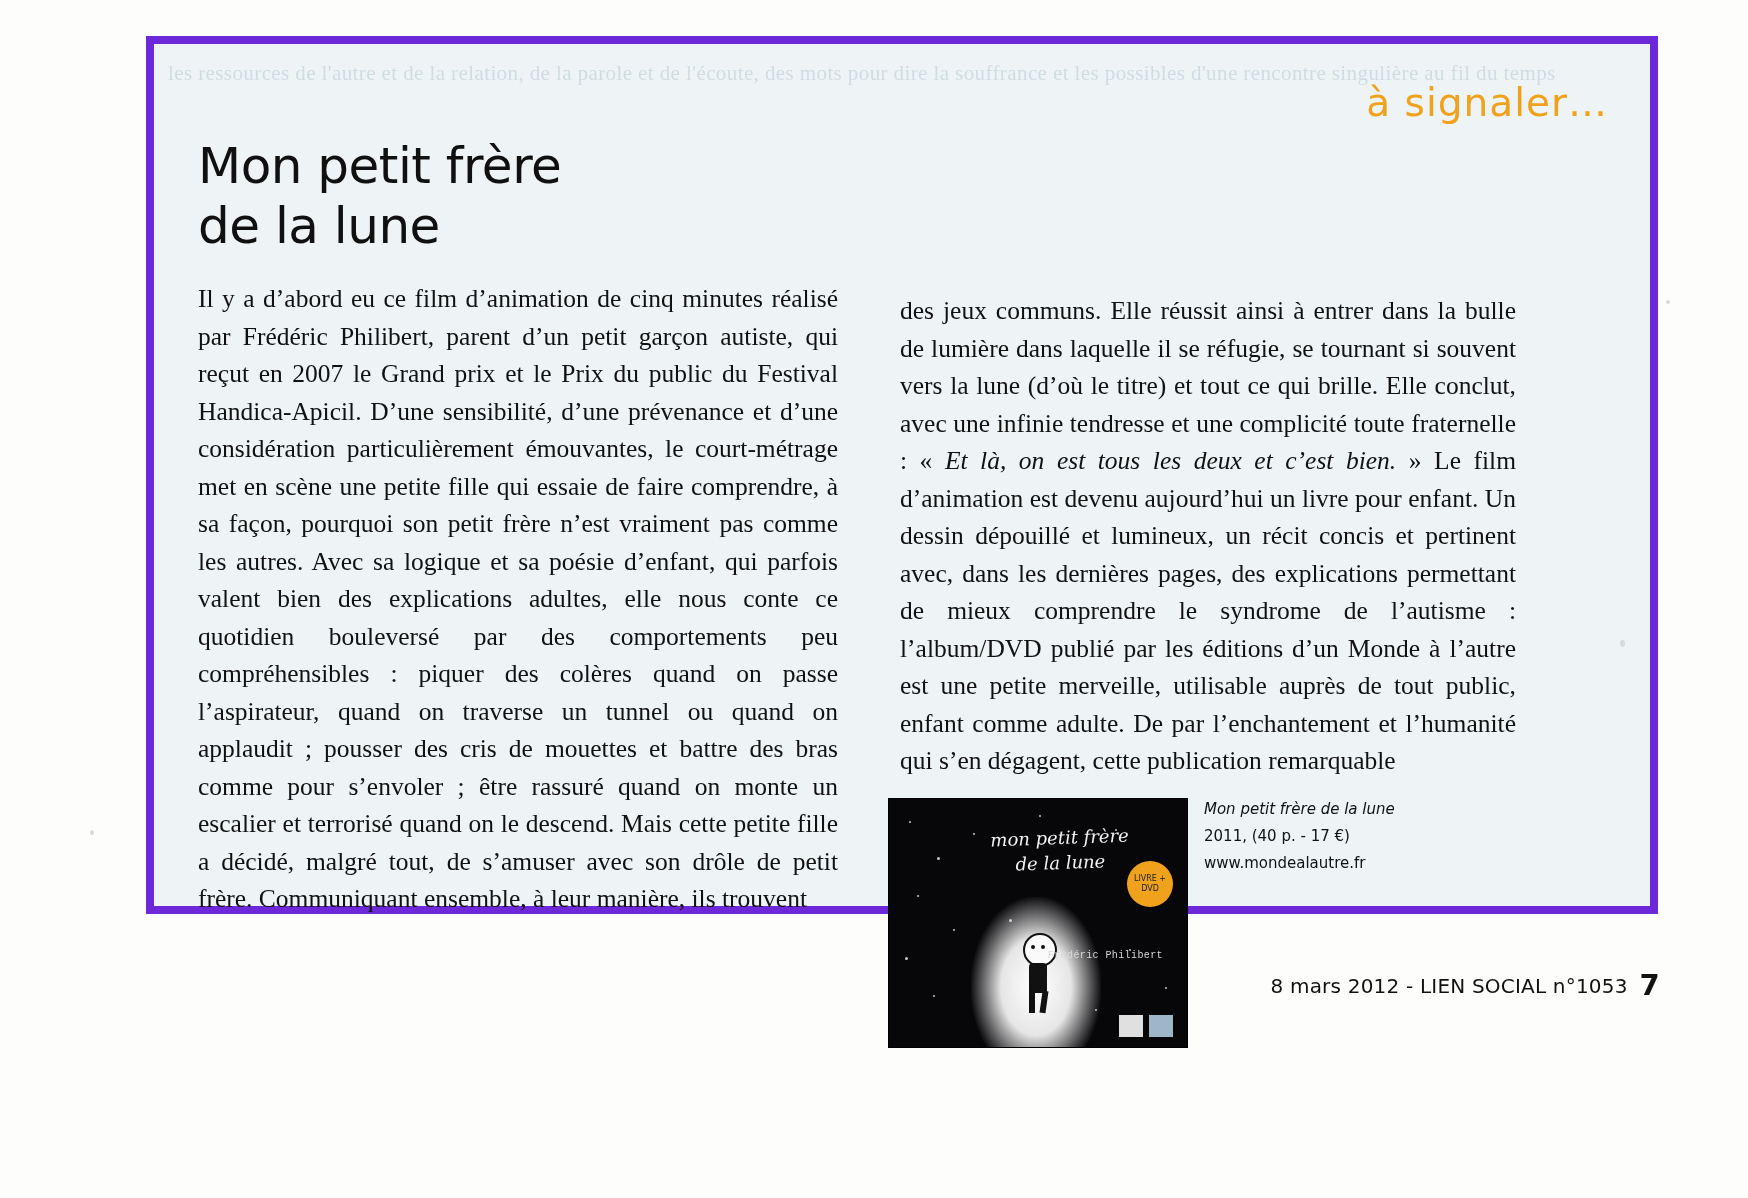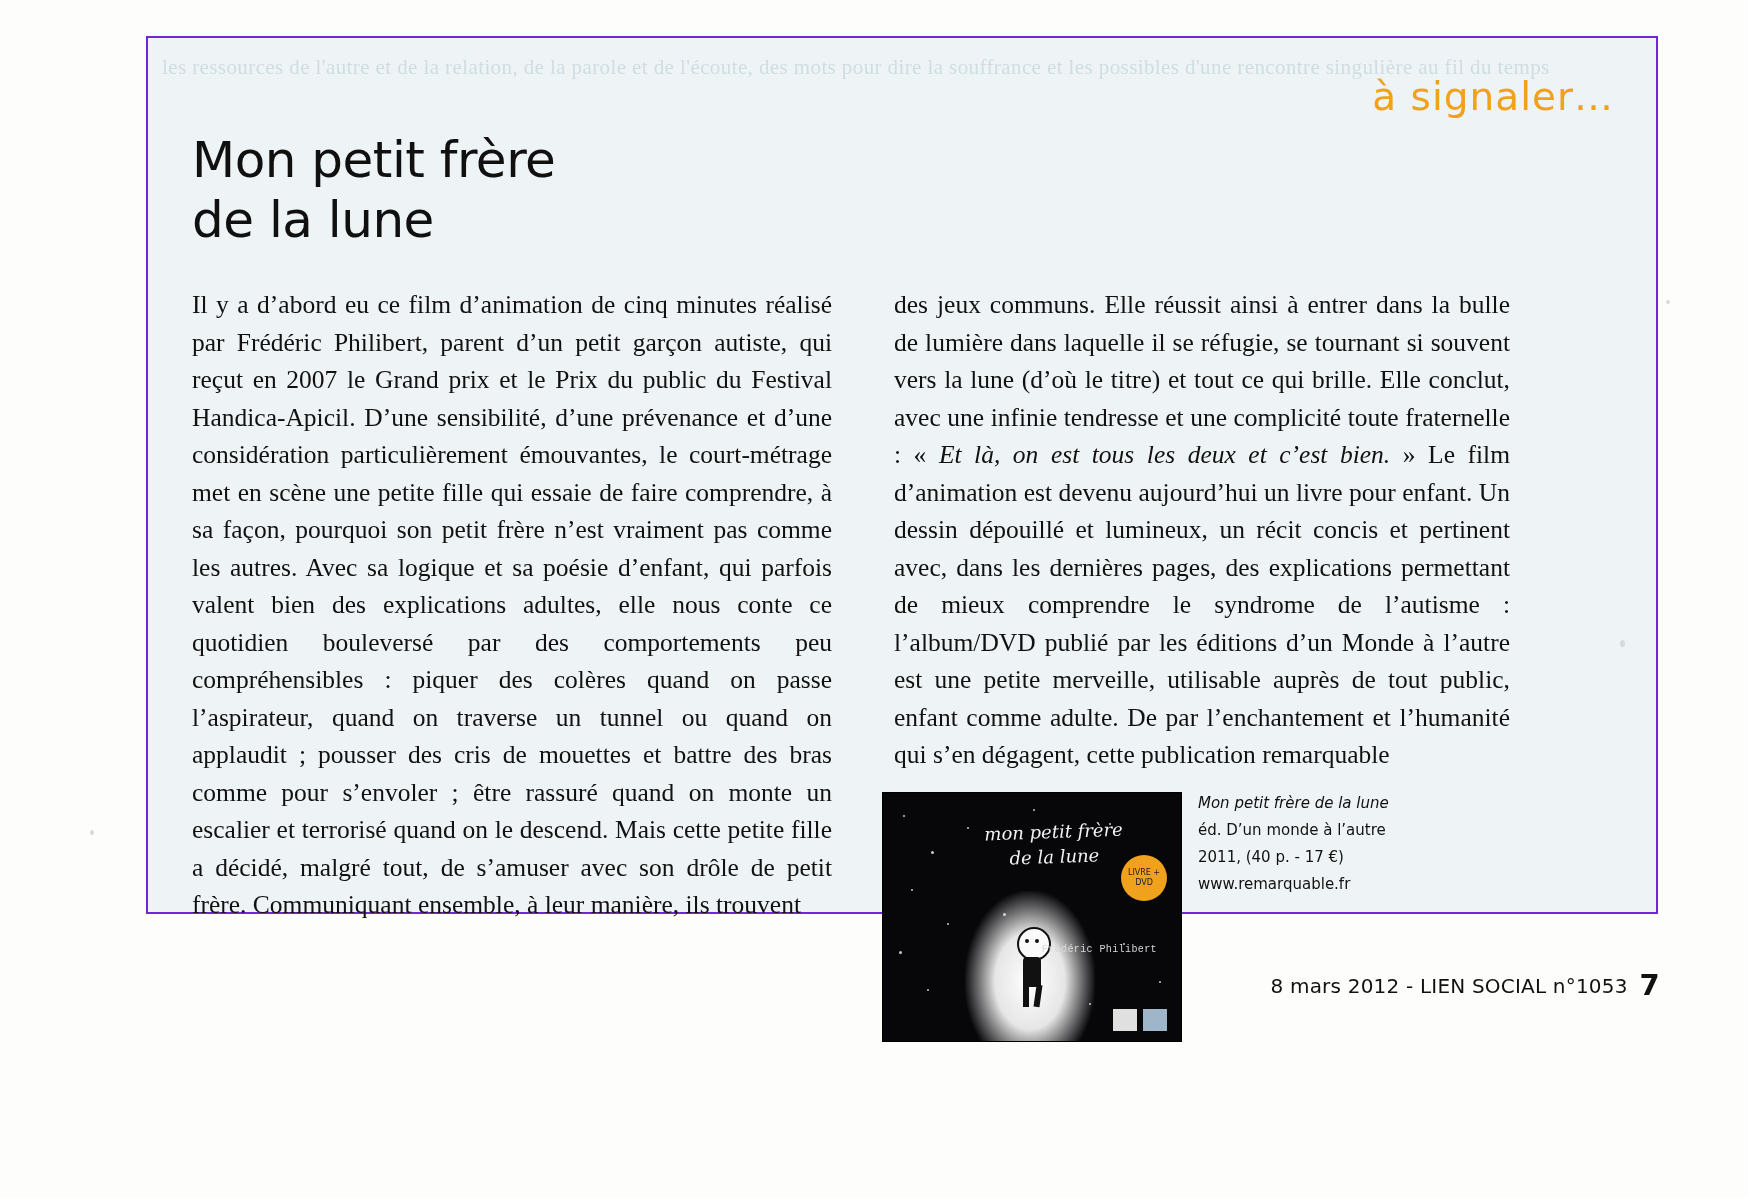--- a/index.html
+++ b/index.html
@@ -23,21 +23,21 @@
     background: #fdfdfb;
   }
 
   .article-box {
     position: absolute;
     left: 146px;
     top: 36px;
     width: 1512px;
     height: 878px;
     background: #eef4f6;
-    border: 2px solid #6d28d9;
+    border: 8px solid #6d28d9;
     box-sizing: border-box;
   }
 
   
   .ghost-bleed {
     position: absolute;
     left: 14px;
     top: 12px;
     right: 14px;
     height: 150px;
@@ -79,21 +79,21 @@
     position: absolute;
     left: 44px;
     top: 236px;
     right: 34px;
     bottom: 18px;
   }
 
   .col-left {
     position: absolute;
     left: 0;
-    top: 12px;
+    top: 0;
     width: 640px;
     font-size: 25.5px;
     line-height: 37.5px;
     text-align: justify;
     text-justify: inter-word;
     hyphens: manual;
   }
 
   .col-right {
     position: absolute;
@@ -335,23 +335,22 @@
             <div class="cover-logos">
               <span></span>
               <span class="blue"></span>
             </div>
           </div>
         </div>
 
 
         <div class="credits">
           <div class="it">Mon petit frère de la lune</div>
-          <div>éd. D’un monde à l’autre</div>
           <div>2011, (40 p. - 17 €)</div>
-          <div>www.remarquable.fr</div>
+          <div>www.mondealautre.fr</div>
         </div>
       </div>
 
     </div>
   </div>
 
   <div class="folio">
     <span>8 mars 2012 - LIEN SOCIAL n°1053</span><span class="pg">7</span>
   </div>
 

